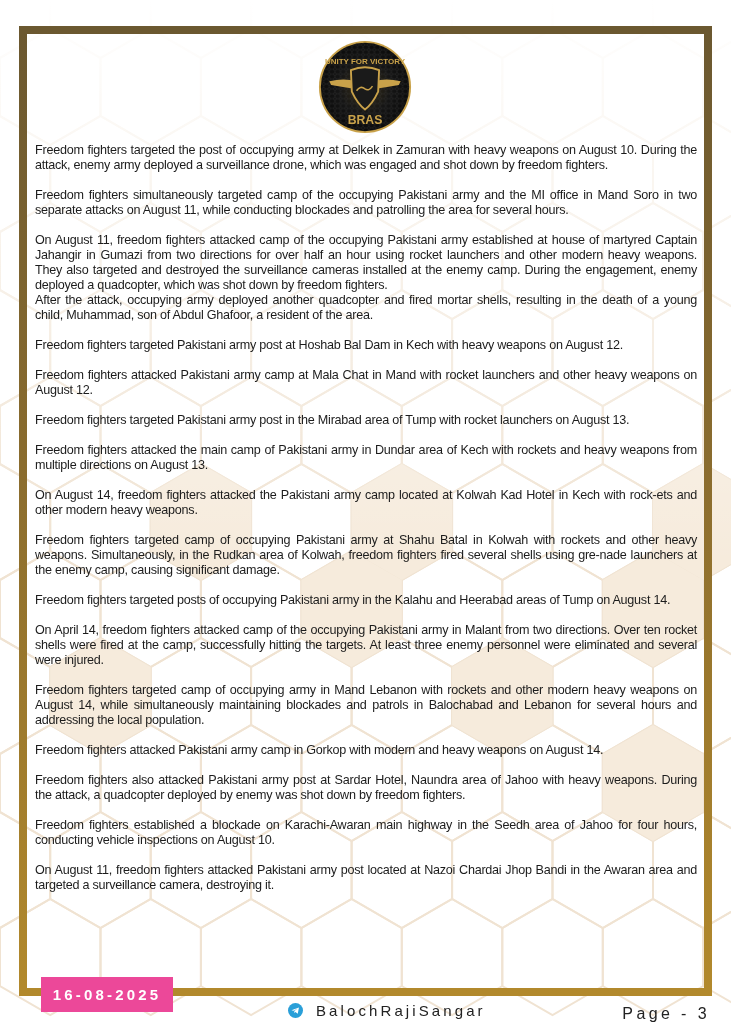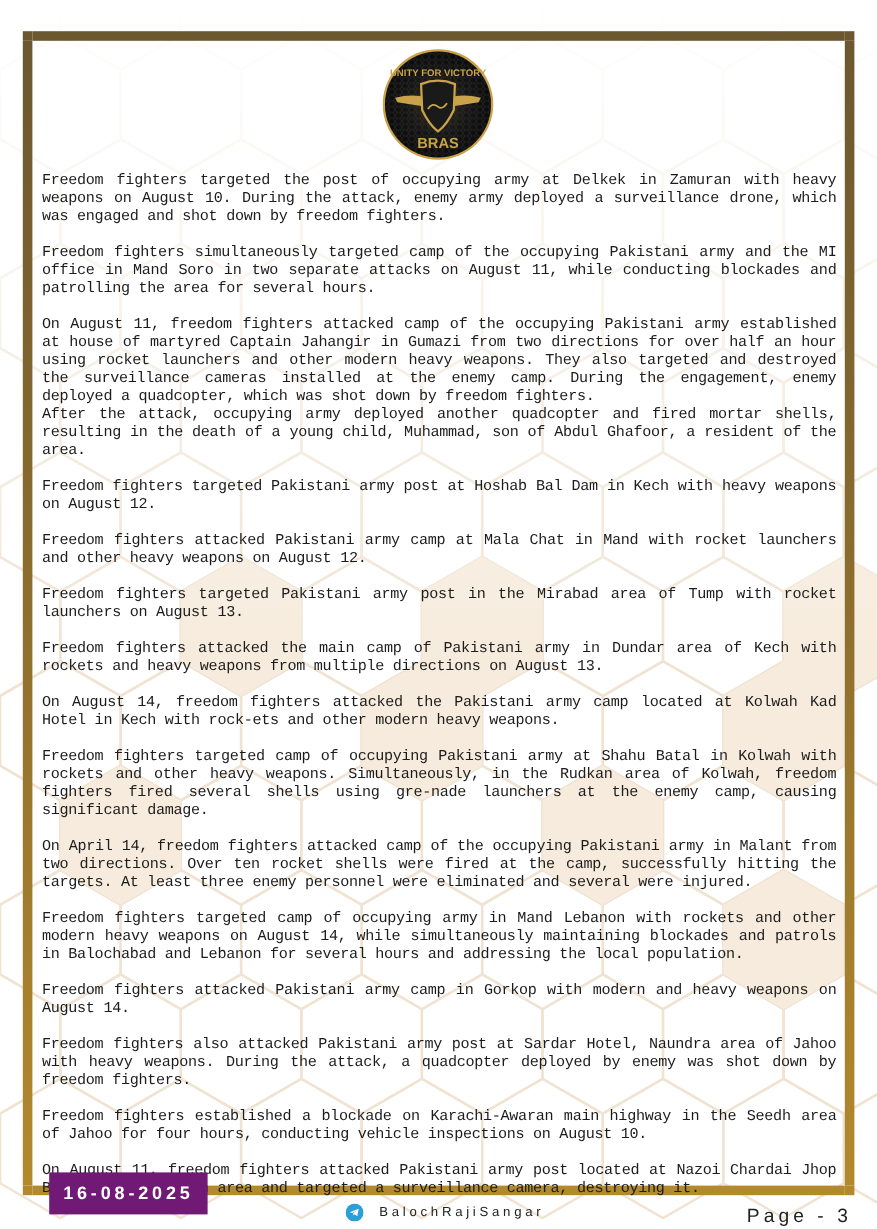--- a/index.html
+++ b/index.html
@@ -17,34 +17,34 @@
   }
   .logo {
     position:absolute; left:318px; top:40px; width:94px; height:94px; z-index:3;
   }
   .content {
     position:absolute; left:35px; top:143px; width:662px; z-index:2;
     font-size:12.6px; line-height:15px; color:#1c1c1c;
     text-align:justify; font-stretch:condensed;
     letter-spacing:-0.25px;
   }
-  .content p { margin:0 0 15px 0;font-family:Liberation Mono, monospace; }
+  .content p { margin:0 0 15px 0; }
   .content p.tight { margin-bottom:0; }
   .date-tab {
     position:absolute; left:41px; top:977px; width:132px; height:35px;
-    background:#701a75; z-index:4;
+    background:#ec4899; z-index:4;
     color:#ffffff; font-weight:bold; font-size:15px; letter-spacing:3.2px;
     display:flex; align-items:center; justify-content:center;
   }
   .footer-social {
     position:absolute; left:288px; top:1002px; height:16px; z-index:4;
     display:flex; align-items:center;
   }
   .tg-icon { width:15px; height:15px; margin-right:13px; }
-  .footer-handle { font-size:11px; letter-spacing:3.1px; color:#222; }
+  .footer-handle { font-size:15px; letter-spacing:3.1px; color:#222; }
   .page-num {
     position:absolute; right:21px; top:1005px; z-index:4;
     font-size:16px; letter-spacing:3.4px; color:#222;
   }
 </style>
 </head>
 <body>
 
 <svg class="hex-bg" viewBox="0 0 731 1024">
   <defs>
@@ -206,20 +206,21 @@
   <p>Freedom fighters targeted the post of occupying army at Delkek in Zamuran with heavy weapons on August 10. During the attack, enemy army deployed a surveillance drone, which was engaged and shot down by freedom fighters.</p>
   <p>Freedom fighters simultaneously targeted camp of the occupying Pakistani army and the MI office in Mand Soro in two separate attacks on August 11, while conducting blockades and patrolling the area for several hours.</p>
   <p class="tight">On August 11, freedom fighters attacked camp of the occupying Pakistani army established at house of martyred Captain Jahangir in Gumazi from two directions for over half an hour using rocket launchers and other modern heavy weapons. They also targeted and destroyed the surveillance cameras installed at the enemy camp. During the engagement, enemy deployed a quadcopter, which was  shot down by freedom fighters.</p>
   <p>After the attack, occupying army deployed another quadcopter and fired mortar shells, resulting in the death of a young child, Muhammad, son of Abdul Ghafoor, a resident of the area.</p>
   <p>Freedom fighters targeted Pakistani army post at Hoshab Bal Dam in Kech with heavy weapons on August 12.</p>
   <p>Freedom fighters attacked Pakistani army camp at Mala Chat in Mand with rocket launchers and other heavy weapons on August 12.</p>
   <p>Freedom fighters targeted Pakistani army post in the Mirabad area of Tump with rocket launchers on August 13.</p>
   <p>Freedom fighters attacked the main camp of Pakistani army in Dundar area of Kech with rockets and heavy weapons from multiple directions on August 13.</p>
   <p>On August 14, freedom fighters attacked the Pakistani army camp located at Kolwah Kad Hotel in Kech with rock-ets and other modern heavy weapons.</p>
   <p>Freedom fighters targeted camp of occupying Pakistani army at Shahu Batal in Kolwah with rockets and other heavy weapons. Simultaneously, in the Rudkan area of Kolwah, freedom fighters fired several shells using gre-nade launchers at the enemy camp, causing significant damage.</p>
+  <p>Freedom fighters targeted posts of occupying Pakistani army in the Kalahu and Heerabad areas of Tump on August 14.</p>
   <p>On April 14, freedom fighters attacked camp of the occupying Pakistani army in Malant from two directions. Over ten rocket shells were fired at the camp, successfully hitting the targets. At least three enemy personnel were eliminated and several were injured.</p>
   <p>Freedom fighters targeted camp of occupying army in Mand Lebanon with rockets and other modern heavy weapons on August 14, while simultaneously maintaining blockades and patrols in Balochabad and Lebanon for several hours and addressing the local population.</p>
   <p>Freedom fighters attacked Pakistani army camp in Gorkop with modern and heavy weapons on August 14.</p>
   <p>Freedom fighters also attacked Pakistani army post at Sardar Hotel, Naundra area of Jahoo with heavy weapons. During the attack, a quadcopter deployed by enemy was shot down by freedom fighters.</p>
   <p>Freedom fighters established a blockade on Karachi-Awaran main highway in the Seedh area of Jahoo for four hours, conducting vehicle inspections on August 10.</p>
   <p>On August 11, freedom fighters attacked Pakistani army post located at Nazoi Chardai Jhop Bandi in the Awaran area and targeted a surveillance camera, destroying it.</p>
 </div>
 
 <div class="date-tab">
   <span>16-08-2025</span>

